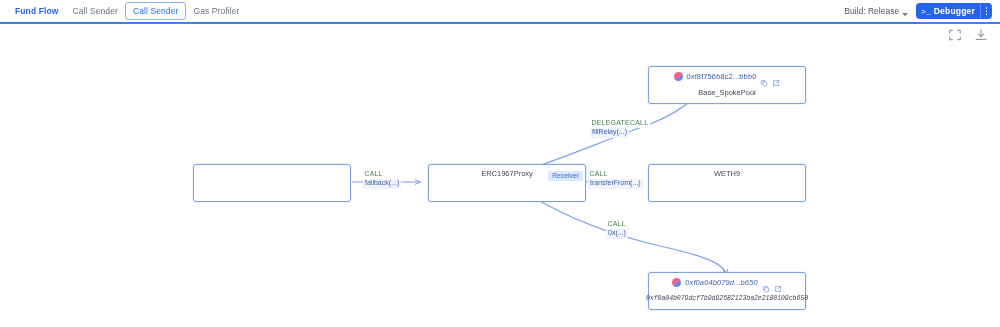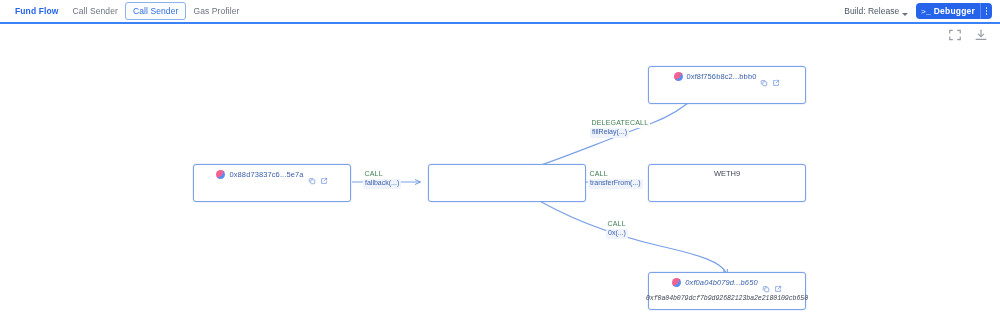--- a/index.html
+++ b/index.html
@@ -186,69 +186,59 @@
           </svg>
         </span>
         <span class="icn">
           <svg viewBox="0 0 16 16" width="8" height="8" fill="none" stroke="#4f7ad0" stroke-width="1.5" stroke-linecap="round">
             <path d="M12.8 9.2v3.6H3.2V3.2h3.6"></path>
               <path d="M9.4 2.6h4v4"></path>
               <path d="M13.4 2.6 8 8"></path>
           </svg>
         </span>
       </div>
+      <div class="node-body">
+        <span class="node-label">Base_SpokePool</span>
+      </div>
     </div>
 
     <div class="node" style="left:193px; top:140px; width:158px; height:38px;">
+    </div>
+
+    <div class="node" style="left:428px; top:140px; width:158px; height:38px;">
+      <div class="node-body">
+        <span class="node-label">ERC1967Proxy</span>
+        <span class="badge">Receiver</span>
+      </div>
+    </div>
+
+    <div class="node" style="left:648px; top:140px; width:158px; height:38px;">
+      <div class="node-body">
+        <span class="node-label">WETH9</span>
+      </div>
+    </div>
+
+    <div class="node" style="left:648px; top:248px; width:158px; height:38px;font-style:italic;">
       <div class="node-head">
         <span class="avatar"></span>
-        <span class="addr">0x88d73837c6...5e7a</span>
+        <span class="addr">0xf0a04b079d...b650</span>
         <span class="icn">
           <svg viewBox="0 0 16 16" width="8" height="8" fill="none" stroke="#4f7ad0" stroke-width="1.5">
             <rect x="5.5" y="5.5" width="8" height="8" rx="1.5"></rect>
               <path d="M10.5 3.2H4A1.5 1.5 0 0 0 2.5 4.7v6"></path>
           </svg>
         </span>
         <span class="icn">
           <svg viewBox="0 0 16 16" width="8" height="8" fill="none" stroke="#4f7ad0" stroke-width="1.5" stroke-linecap="round">
             <path d="M12.8 9.2v3.6H3.2V3.2h3.6"></path>
               <path d="M9.4 2.6h4v4"></path>
               <path d="M13.4 2.6 8 8"></path>
           </svg>
         </span>
       </div>
-    </div>
-
-    <div class="node" style="left:428px; top:140px; width:158px; height:38px;">
-    </div>
-
-    <div class="node" style="left:648px; top:140px; width:158px; height:38px;">
-      <div class="node-body">
-        <span class="node-label">WETH9</span>
-      </div>
-    </div>
-
-    <div class="node" style="left:648px; top:248px; width:158px; height:38px;font-style:italic;">
-      <div class="node-head">
-        <span class="avatar"></span>
-        <span class="addr">0xf0a04b079d...b650</span>
-        <span class="icn">
-          <svg viewBox="0 0 16 16" width="8" height="8" fill="none" stroke="#4f7ad0" stroke-width="1.5">
-            <rect x="5.5" y="5.5" width="8" height="8" rx="1.5"></rect>
-              <path d="M10.5 3.2H4A1.5 1.5 0 0 0 2.5 4.7v6"></path>
-          </svg>
-        </span>
-        <span class="icn">
-          <svg viewBox="0 0 16 16" width="8" height="8" fill="none" stroke="#4f7ad0" stroke-width="1.5" stroke-linecap="round">
-            <path d="M12.8 9.2v3.6H3.2V3.2h3.6"></path>
-              <path d="M9.4 2.6h4v4"></path>
-              <path d="M13.4 2.6 8 8"></path>
-          </svg>
-        </span>
-      </div>
       <div class="node-body">
         <span class="node-label mono">0xf0a04b079dcf7b9d92682123ba2e2180109cb650</span>
       </div>
     </div>
 
     <div class="edgelabel" style="left:363px; top:146px;">
       <span class="kind">CALL</span>
       <span class="fn">fallback(...)</span>
     </div>
 

